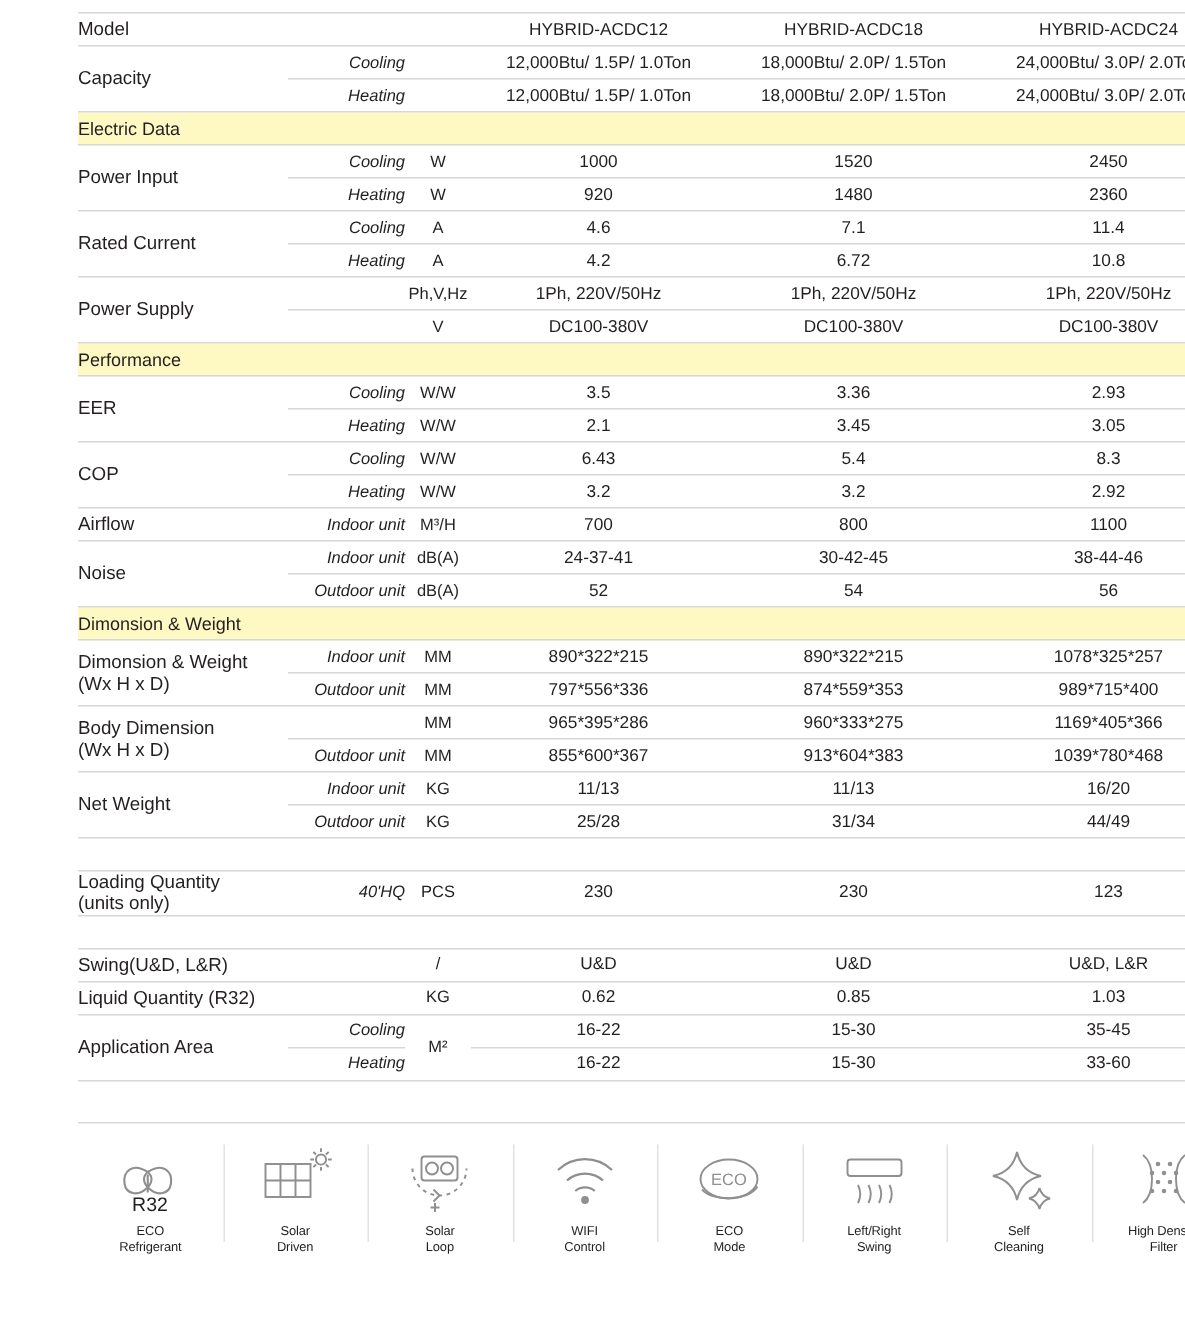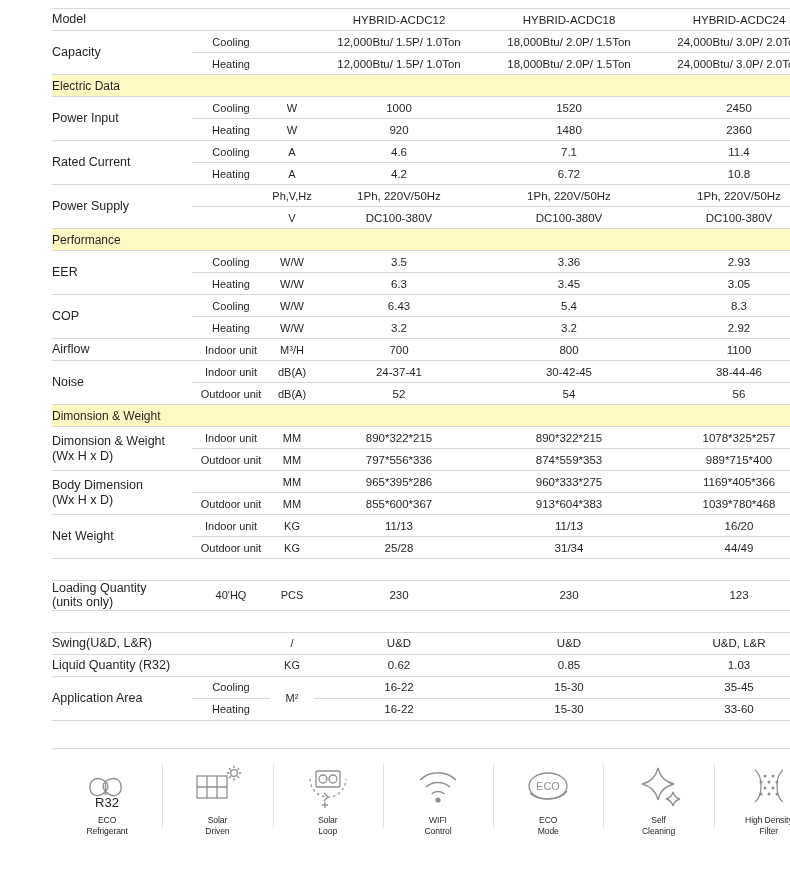--- a/index.html
+++ b/index.html
@@ -43,22 +43,23 @@
   col.c-v2    { width: 170px; }
   col.c-v3    { width: 170px; }
 
   .lbl {
     padding-left: 8px;
     font-size: 12.5px;
     white-space: pre-line;
     line-height: 1.15;
   }
   .sub {
-    text-align: center;
+    text-align: right;
     font-size: 11px;
+    font-style: italic;
   }
   .unit {
     text-align: center;
     font-size: 11px;
   }
   .val {
     text-align: center;
     font-size: 11.5px;
   }
   .section td {
@@ -220,21 +221,21 @@
         <td class="lbl" rowspan="2">EER</td>
         <td class="sub">Cooling</td>
         <td class="unit">W/W</td>
         <td class="val">3.5</td>
         <td class="val">3.36</td>
         <td class="val">2.93</td>
       </tr>
       <tr>
         <td class="sub">Heating</td>
         <td class="unit">W/W</td>
-        <td class="val">6.3</td>
+        <td class="val">2.1</td>
         <td class="val">3.45</td>
         <td class="val">3.05</td>
       </tr>
 
       <tr>
         <td class="lbl" rowspan="2">COP</td>
         <td class="sub">Cooling</td>
         <td class="unit">W/W</td>
         <td class="val">6.43</td>
         <td class="val">5.4</td>
@@ -455,20 +456,36 @@
             <ellipse cx="27" cy="23" rx="19" ry="13"></ellipse>
             <path d="M9 30 C16 38 40 38 46 28"></path>
           </g>
           <text x="27" y="27" font-family="'Liberation Sans',sans-serif" font-size="11" fill="#8f8f8f" text-anchor="middle">ECO</text>
         </svg>
       </div>
       <div class="fcap">ECO
 Mode</div>
     </div>
 
+    <div class="feature">
+      <div class="ficon">
+        <svg width="56" height="46" viewBox="0 0 56 46">
+          <g fill="none" stroke="#8f8f8f" stroke-width="1.3">
+            <rect x="10" y="10" width="36" height="11" rx="2"></rect>
+            <path d="M12 21 L44 21"></path>
+            <path d="M17 27 C19 31 19 35 17 39"></path>
+            <path d="M24 27 C26 31 26 35 24 39"></path>
+            <path d="M31 27 C33 31 33 35 31 39"></path>
+            <path d="M38 27 C40 31 40 35 38 39"></path>
+          </g>
+        </svg>
+      </div>
+      <div class="fcap">Left/Right
+Swing</div>
+    </div>
 
 
 
     <div class="feature">
       <div class="ficon">
         <svg width="50" height="48" viewBox="0 0 50 48">
           <g fill="none" stroke="#8f8f8f" stroke-width="1.3">
             <path d="M24 6 C26 15 31 20 40 22 C31 24 26 29 24 38 C22 29 17 24 8 22 C17 20 22 15 24 6 Z"></path>
             <path d="M39 30 C40 34 42 36 46 37 C42 38 40 40 39 44 C38 40 36 38 32 37 C36 36 38 34 39 30 Z"></path>
           </g>

